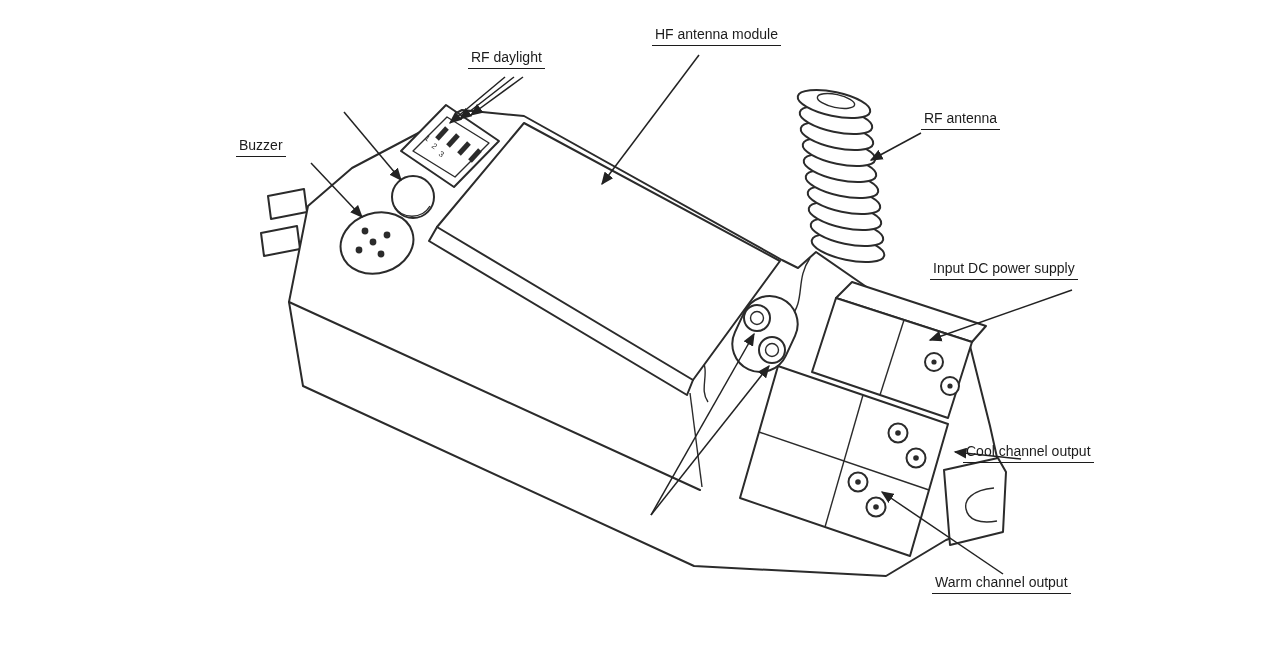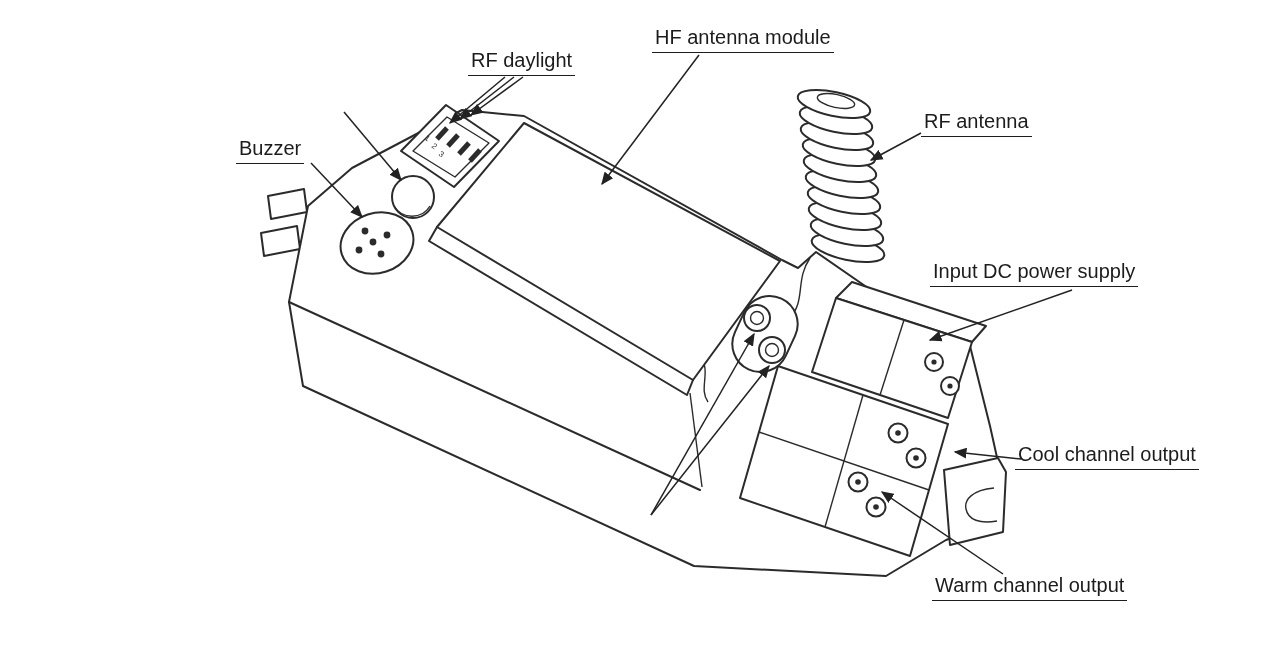--- a/index.html
+++ b/index.html
@@ -1,19 +1,19 @@
 <!DOCTYPE html>
 <html><head>
 <meta charset="utf-8">
 <style>
   html,body{margin:0;padding:0;background:#fff;}
   .canvas{position:relative;width:1270px;height:648px;background:#fff;overflow:hidden;
           font-family:"Liberation Sans",sans-serif;}
   .canvas svg{position:absolute;left:0;top:0;}
-  .lbl{position:absolute;font-size:20px;color:#1c1c1c;line-height:1.15;
+  .lbl{position:absolute;font-size:14px;color:#1c1c1c;line-height:1.15;
        border-bottom:1.6px solid #1c1c1c;padding:0 3px 3px 3px;white-space:nowrap;}
   .fillw{fill:#fff;stroke:#2b2b2b;stroke-width:2;stroke-linejoin:round;stroke-linecap:round;}
   .stroke{fill:none;stroke:#2b2b2b;stroke-width:2;stroke-linejoin:round;stroke-linecap:round;}
   .thin{fill:none;stroke:#2b2b2b;stroke-width:1.4;stroke-linejoin:round;}
   .dot{fill:#2b2b2b;stroke:none;}
   .dipbar line{stroke:#2b2b2b;stroke-width:5;stroke-linecap:butt;}
   .dipnum{font-family:"Liberation Sans",sans-serif;font-size:8px;fill:#2b2b2b;}
   .leader path{fill:none;stroke:#222;stroke-width:1.5;}
 </style>
 </head>
@@ -138,16 +138,16 @@
       <path d="M 651,515 L 769,366" marker-end="url(#arw)"></path>
       <path d="M 1003,574 L 882,492" marker-end="url(#arw)"></path>
     </g>
   </svg>
 
   <div class="lbl" style="left:236px;top:137px">Buzzer</div>
   <div class="lbl" style="left:468px;top:49px">RF daylight</div>
   <div class="lbl" style="left:652px;top:26px">HF antenna module</div>
   <div class="lbl" style="left:921px;top:110px">RF antenna</div>
   <div class="lbl" style="left:930px;top:260px">Input DC power supply</div>
-  <div class="lbl" style="left:1015px;top:443px">Cool channel output</div>
+  <div class="lbl" style="left:963px;top:443px">Cool channel output</div>
   <div class="lbl" style="left:932px;top:574px">Warm channel output</div>
 
 </div>
 
 </body></html>

